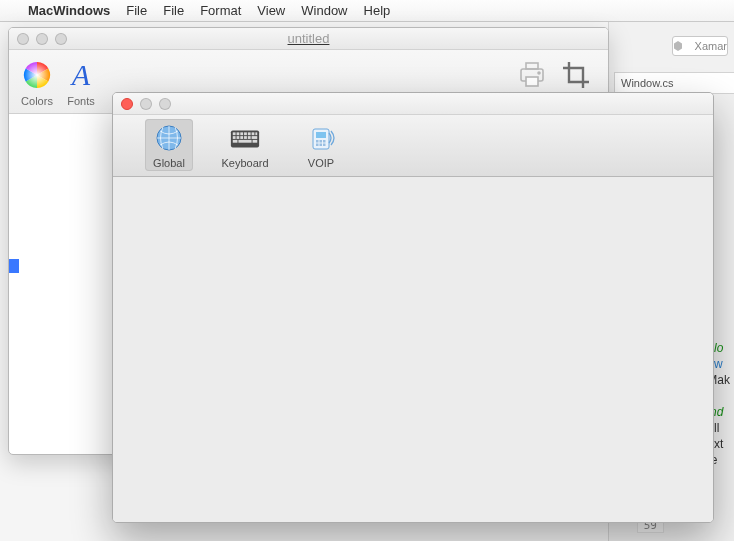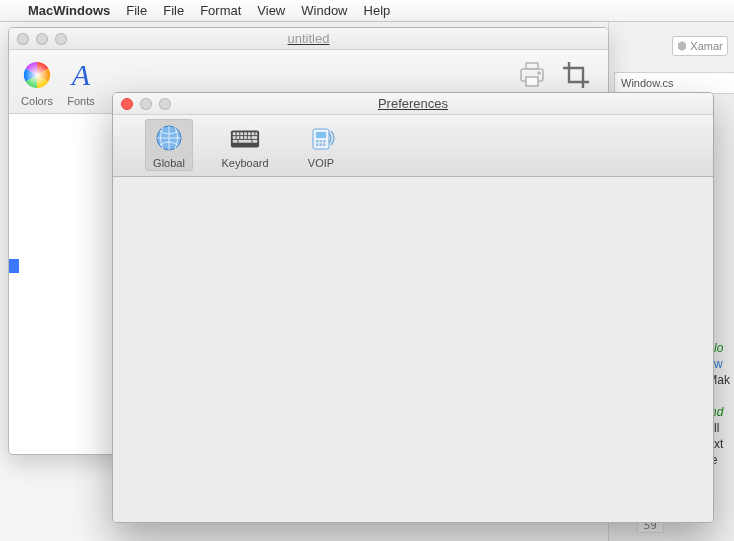--- a/index.html
+++ b/index.html
@@ -32,21 +32,21 @@
   .win-prefs .titlebar { background: linear-gradient(#f7f7f7,#eaeaea); }
   .win-prefs .titlebar .title { color: #4a4a4a; }
   .tb2 { height: 62px; background: linear-gradient(#f3f3f3,#dedede); border-bottom: 1px solid #b7b7b7; display: flex; align-items: flex-start; padding: 4px 4px; }
   .tb2 .item { width: 48px; display: flex; flex-direction: column; align-items: center; gap: 3px; font-size: 11px; color: #4b4b4b; padding: 3px 0 2px; border-radius: 4px; margin-left: 28px; }
   .tb2 .item.sel { background: #d2d2d2; box-shadow: inset 0 0 0 1px #c3c3c3; }
   .tb2 .ic { width: 32px; height: 32px; display: flex; align-items: center; justify-content: center; }
   .prefs-body { position: absolute; top: 84px; left: 0; right: 0; bottom: 0; background: #ececec; }
 
   
   .ide { position: absolute; right: 0; top: 22px; width: 126px; height: 519px; background: #f1f1f1; border-left: 1px solid #d6d6d6; }
-  .ide .pill { position: absolute; top: 14px; right: 6px; width: 56px; height: 20px; border: 1px solid #c8c8c8; border-radius: 3px; background: #fff; font-size: 11px; color: #888; display:flex; align-items:center; justify-content:center; gap:3px; }
+  .ide .pill { position: absolute; top: 14px; right: 6px; width: 56px; height: 20px; border: 1px solid #c8c8c8; border-radius: 3px; background: #fff; font-size: 11px; color: #888; display:flex; align-items:center; justify-content:space-between; gap:3px; }
   .ide .tab { position: absolute; top: 50px; right: 0; height: 22px; width: 120px; background: #fff; border: 1px solid #d3d3d3; border-right: none; font-size: 11px; color: #555; display:flex; align-items:center; padding-left:6px; }
   .ide pre { position: absolute; right: 4px; top: 318px; font-family: Menlo, monospace; font-size: 12px; line-height: 16px; text-align: left; color: #333; white-space: pre; }
   .ide .kw { color: #1a8f1a; font-style: italic; }
   .ide .nw { color: #2a7ecb; }
   .ide .ln { position: absolute; right: 70px; bottom: 8px; font-family: Menlo, monospace; font-size: 11px; color: #888; background:#f8f8f8; border:1px solid #e2e2e2; padding:0 6px; }
 </style>
 </head>
 <body>
 
 <div class="menubar">
@@ -140,21 +140,20 @@
   <div class="blue-selected"></div>
 </div>
 
 <div class="win-prefs">
   <div class="titlebar">
     <div class="traffic">
       <div class="dot red"></div>
       <div class="dot inact"></div>
       <div class="dot inact"></div>
     </div>
-    <div class="title">Preferences</div>
   </div>
   <div class="tb2">
     <div class="item sel">
       <div class="ic">
         <svg width="30" height="30" viewBox="0 0 30 30">
           <circle cx="15" cy="15" r="12" fill="#7fb8ea"></circle>
           <circle cx="15" cy="15" r="12" fill="none" stroke="#3d7fc1" stroke-width="1"></circle>
           <path d="M15 3 V27 M3 15 H27 M6 8 Q15 14 24 8 M6 22 Q15 16 24 22 M9 4 Q4 15 9 26 M21 4 Q26 15 21 26" stroke="#fff" stroke-width="0.9" fill="none" opacity="0.8"></path>
         </svg>
       </div>

